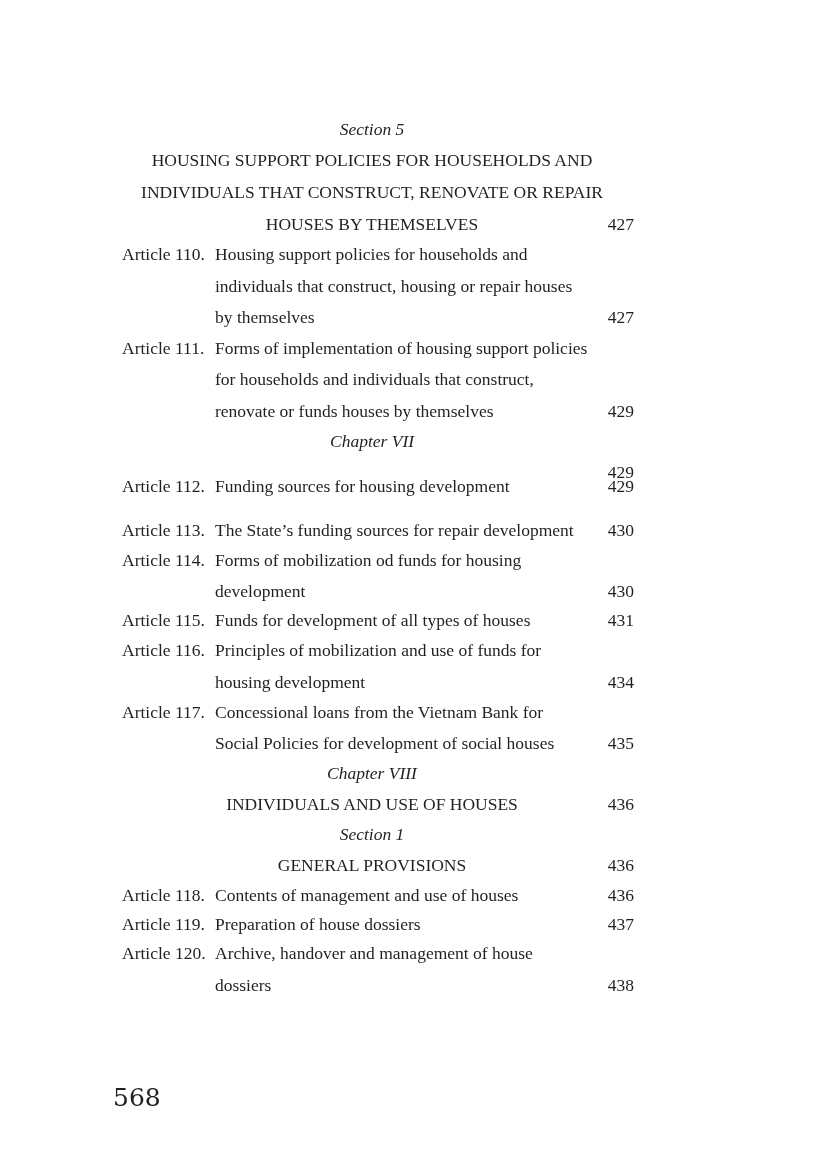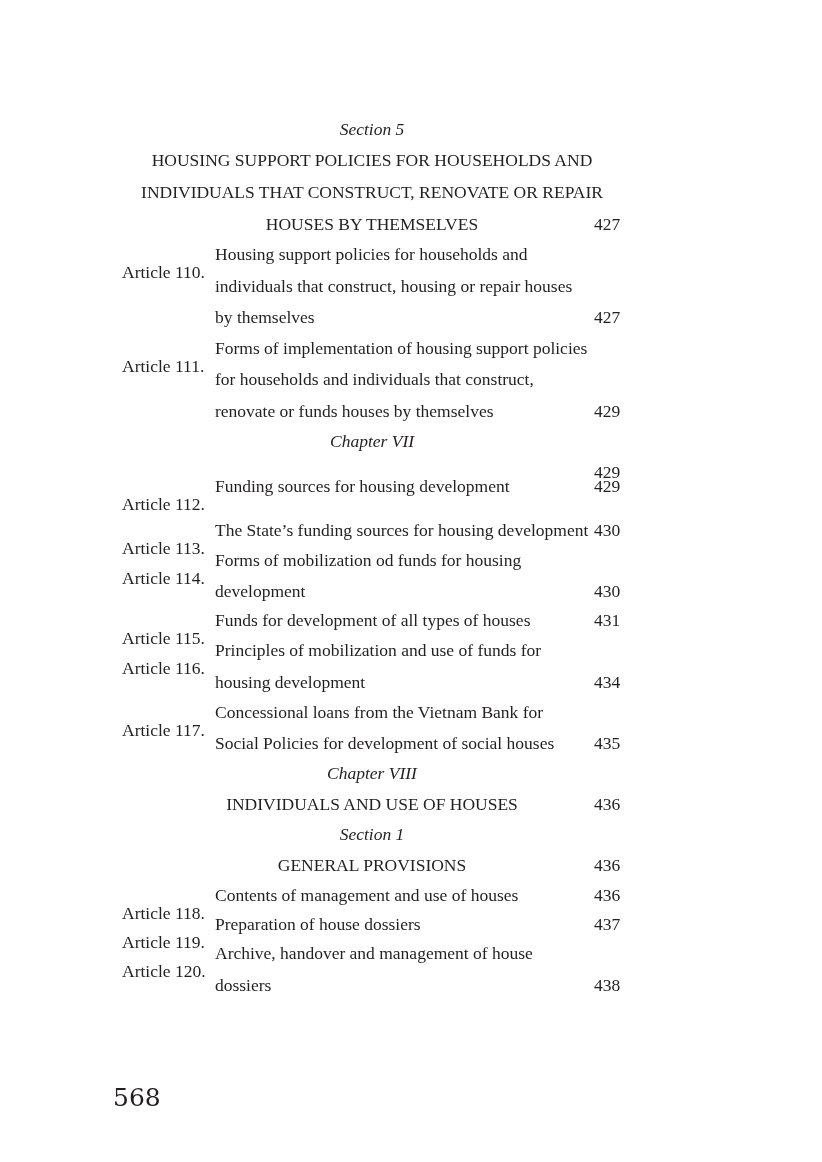--- a/index.html
+++ b/index.html
@@ -9,23 +9,23 @@
     color: #231f20;
     font-size: 17.5px;
   }
   .toc { position: absolute; top: 0; left: 0; width: 822px; }
   .line {
     position: absolute; left: 0; width: 756px; height: 30px; line-height: 30px;
     white-space: nowrap;
   }
   .center { position: absolute; left: 122px; width: 500px; text-align: center; }
   .italic { font-style: italic; }
-  .art-label { position: absolute; left: 122px; margin-top: 18px; }
+  .art-label { position: absolute; left: 122px; }
   .art-text { position: absolute; left: 215px; }
-  .page { position: absolute; right: 122px; width: 40px; }
+  .page { position: absolute; right: 122px; width: 40px; text-align: right; }
   .folio {
     position: absolute; left: 113px; top: 1083px;
     font-family: "DejaVu Serif", serif; font-size: 25px; color: #231f20;
   }
 </style>
 </head>
 <body>
 
 <div class="toc">
 
@@ -75,21 +75,21 @@
   </div>
 
   <div class="line" style="top:471px">
     <span class="art-label">Article 112.</span>
     <span class="art-text">Funding sources for housing development</span>
     <span class="page">429</span>
   </div>
 
   <div class="line" style="top:515px">
     <span class="art-label">Article 113.</span>
-    <span class="art-text">The State’s funding sources for housing development</span>
+    <span class="art-text">The State’s funding sources for repair development</span>
     <span class="page">430</span>
   </div>
 
   <div class="line" style="top:545px">
     <span class="art-label">Article 114.</span>
     <span class="art-text">Forms of mobilization od funds for housing</span>
   </div>
   <div class="line" style="top:576px">
     <span class="art-text">development</span>
     <span class="page">430</span>

